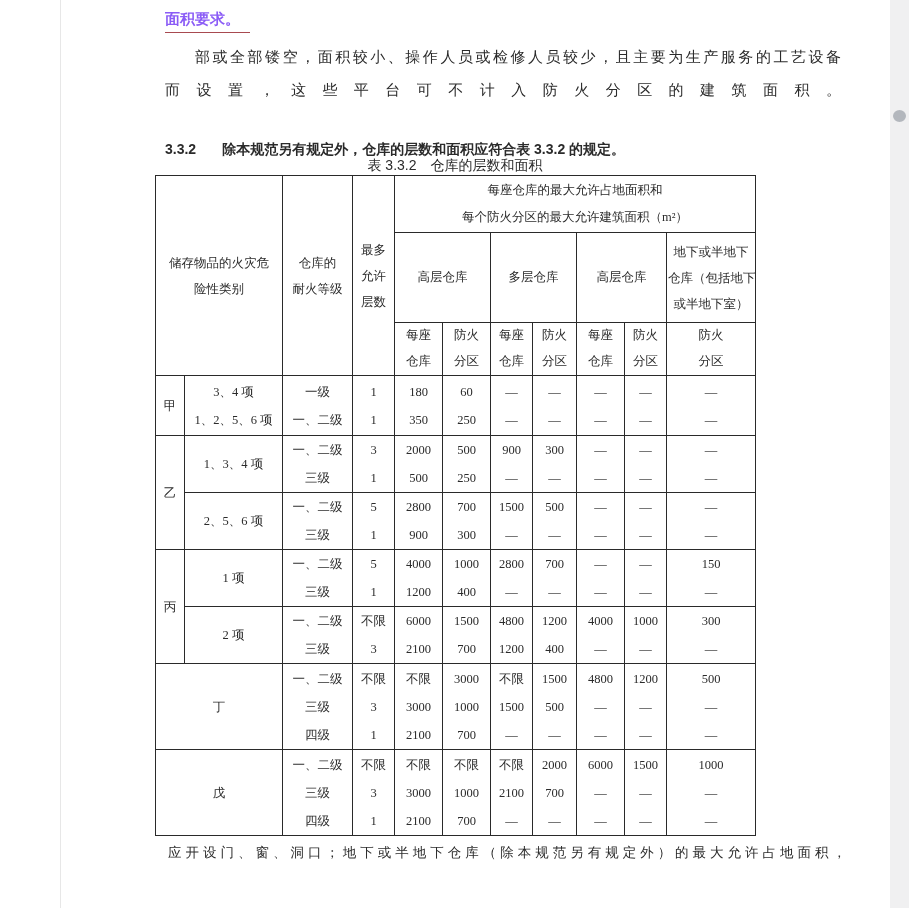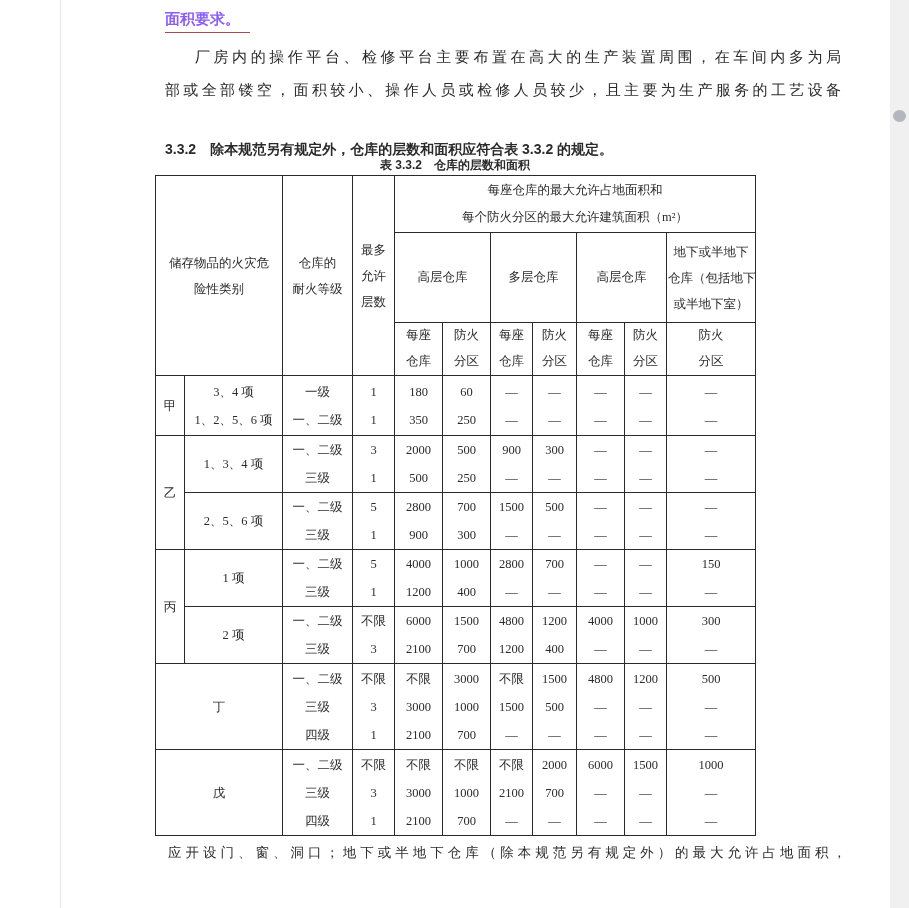--- a/index.html
+++ b/index.html
@@ -30,26 +30,26 @@
   }
   .para { position:absolute; left:165px; top:41px; width:676px; font-size:15px; }
   .para .tline { line-height:33px; }
   .para .tline:nth-child(1) { text-indent:2em; }
   .para .tline:nth-child(-n+2) { text-align:justify; text-align-last:justify; }
   .clause {
     position:absolute; left:165px; top:139px; width:680px;
     font-family:"Liberation Sans","DejaVu Sans",sans-serif;
     font-weight:600; font-size:14px; line-height:20px;
   }
-  .clause .num { margin-right:14px; }
+  .clause .num { margin-right:26px; }
   .table-title {
     position:absolute; left:155px; top:157px; width:600px;
     text-align:center;
     font-family:"Liberation Sans","DejaVu Sans",sans-serif;
-    font-weight:700; font-size:12px;
+    font-weight:400; font-size:14px;
   }
   table.spec {
     position:absolute; left:155px; top:175px; width:600px;
     border-collapse:collapse; table-layout:fixed;
     font-size:12.5px; color:#2b2b2b;
   }
   table.spec th, table.spec td {
     border:1px solid #2a2a2a;
     text-align:center; vertical-align:middle;
     font-weight:normal;
@@ -72,22 +72,22 @@
 </head>
 <body>
 
 <div class="page-edge"></div>
 <div class="right-strip"></div>
 <div class="scroll-thumb"></div>
 
 <div class="heading">面积要求。</div>
 
 <div class="para">
-    <div class="tline">厂房内的操作平台、检修平台主要布置在高大的生产装置周围，在车间内多为局</div>
     <div class="tline">部或全部镂空，面积较小、操作人员或检修人员较少，且主要为生产服务的工艺设备</div>
+    <div class="tline">而设置，这些平台可不计入防火分区的建筑面积。</div>
   </div>
 
 <div class="clause">
   <span class="num">3.3.2</span><span>除本规范另有规定外，仓库的层数和面积应符合表 3.3.2 的规定。</span>
 </div>
 
 <div class="table-title">表 3.3.2　仓库的层数和面积</div>
 
 <table class="spec">
   <colgroup>

